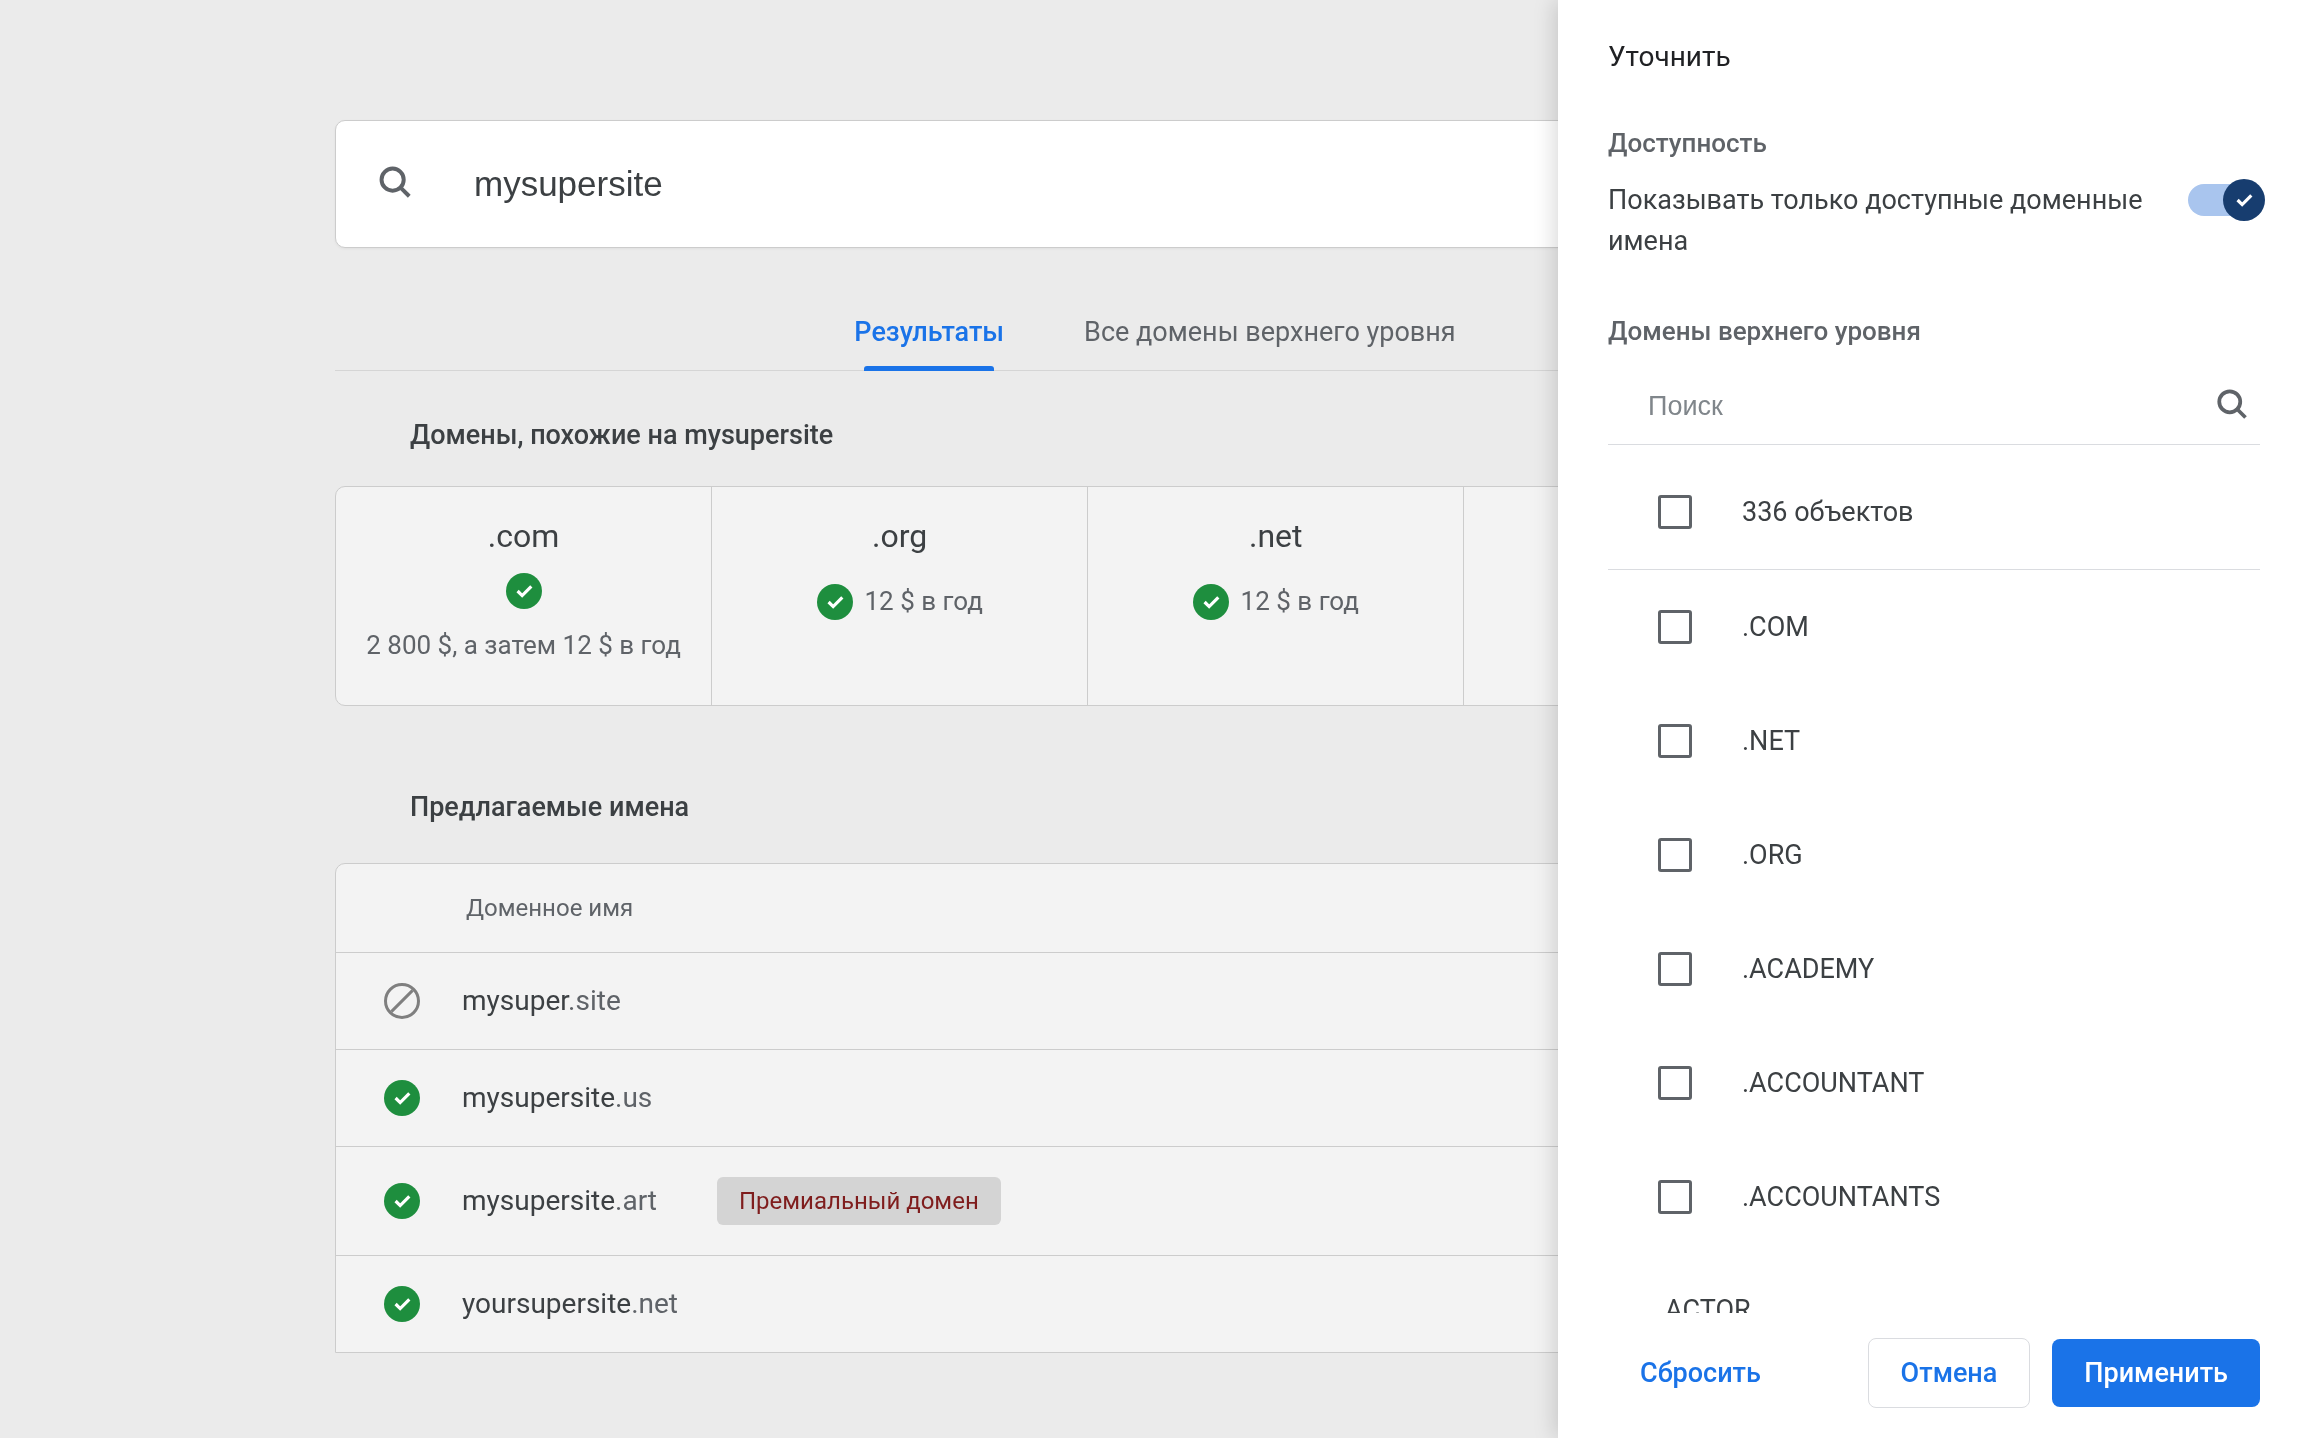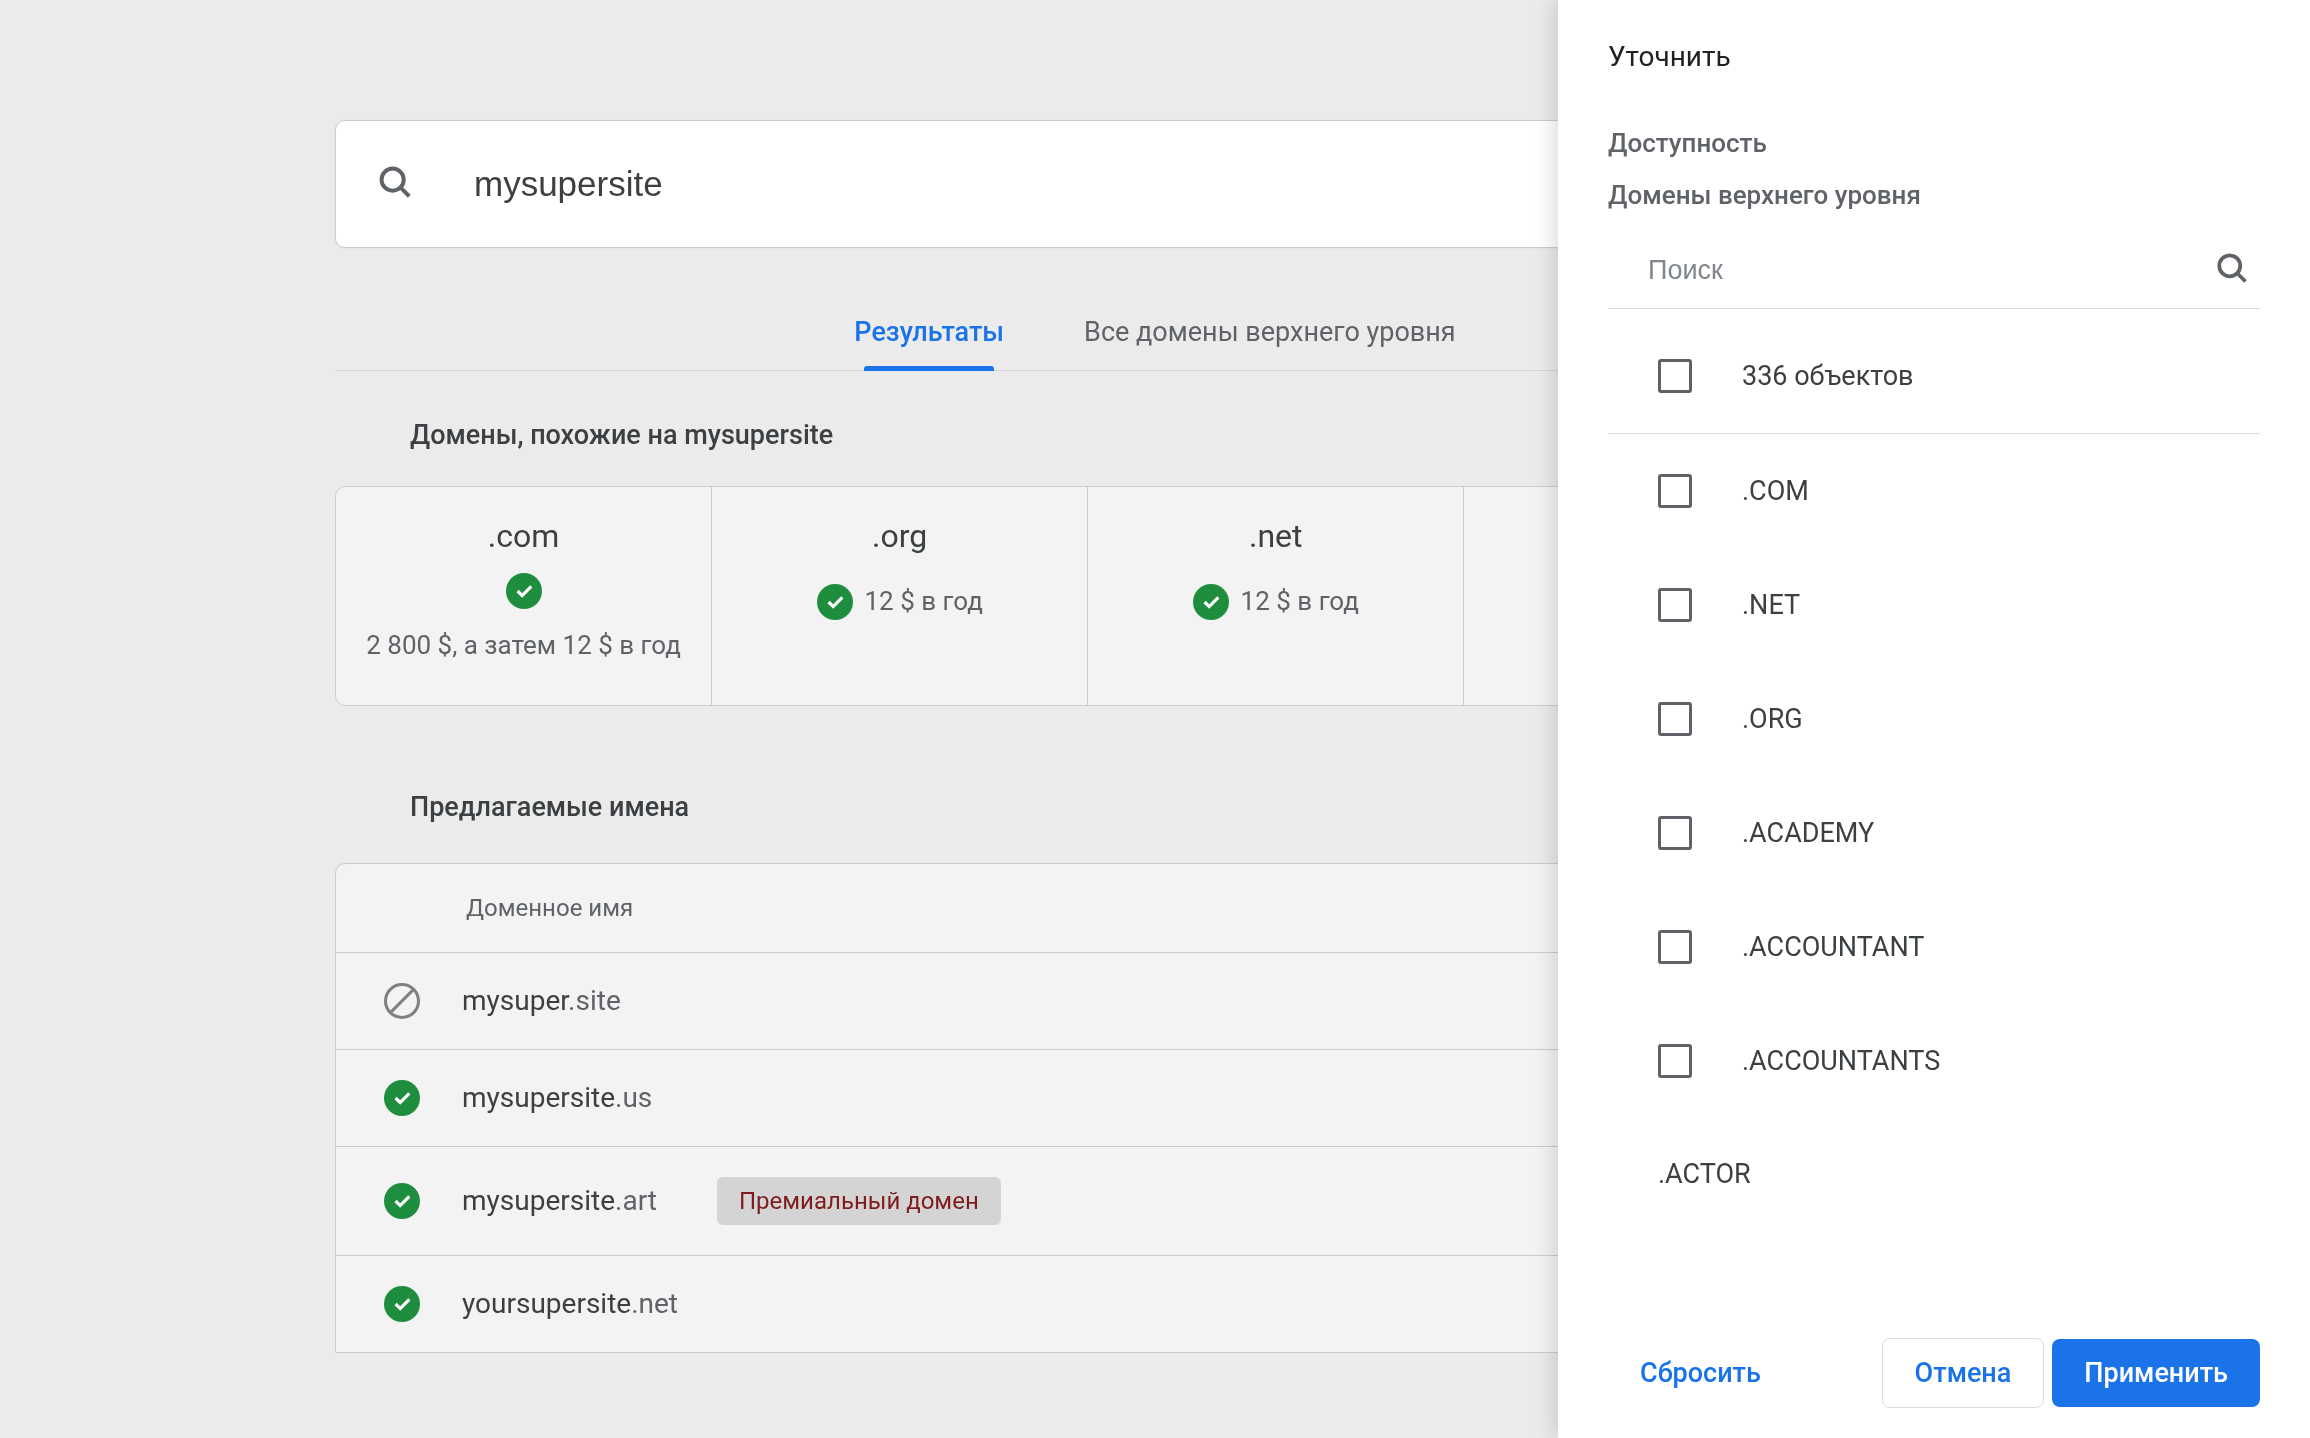--- a/index.html
+++ b/index.html
@@ -296,21 +296,21 @@
       border: 3px solid #5f6368;
       border-radius: 3px;
       flex-shrink: 0;
     }
     .tld-item-label {
       font-size: 27px;
       color: #3c4043;
     }
     .panel-footer {
       display: flex;
-      gap: 8px;
+      gap: 22px;
       padding: 25px 50px 30px;
       align-items: center;
     }
     .btn {
       font-size: 27px;
       padding: 18px 32px;
       border-radius: 8px;
       cursor: pointer;
       font-family: inherit;
       font-weight: 500;
@@ -460,20 +460,30 @@
     </div>
   </div>
 
 </div>
 
 <div class="side-panel">
   <div class="panel-body">
     <div class="panel-title">Уточнить</div>
 
     <div class="panel-section-label">Доступность</div>
+    <div class="toggle-row">
+      <div class="toggle-text">Показывать только доступные доменные имена</div>
+      <div class="toggle-switch">
+        <div class="toggle-knob">
+          <svg width="22" height="22" viewBox="0 0 24 24" fill="none" stroke="#fff" stroke-width="3.5">
+              <polyline points="5,12 10,17 20,7"></polyline>
+            </svg>
+        </div>
+      </div>
+    </div>
 
     <div class="panel-section-label">Домены верхнего уровня</div>
 
     <div class="tld-search-row">
       <input class="tld-search-input" placeholder="Поиск" style="">
       <span>
         <svg width="36" height="36" viewBox="0 0 24 24" fill="none" stroke="#5f6368" stroke-width="2.5">
             <circle cx="10.5" cy="10.5" r="7"></circle>
             <line x1="21" y1="21" x2="16" y2="16"></line>
           </svg>

